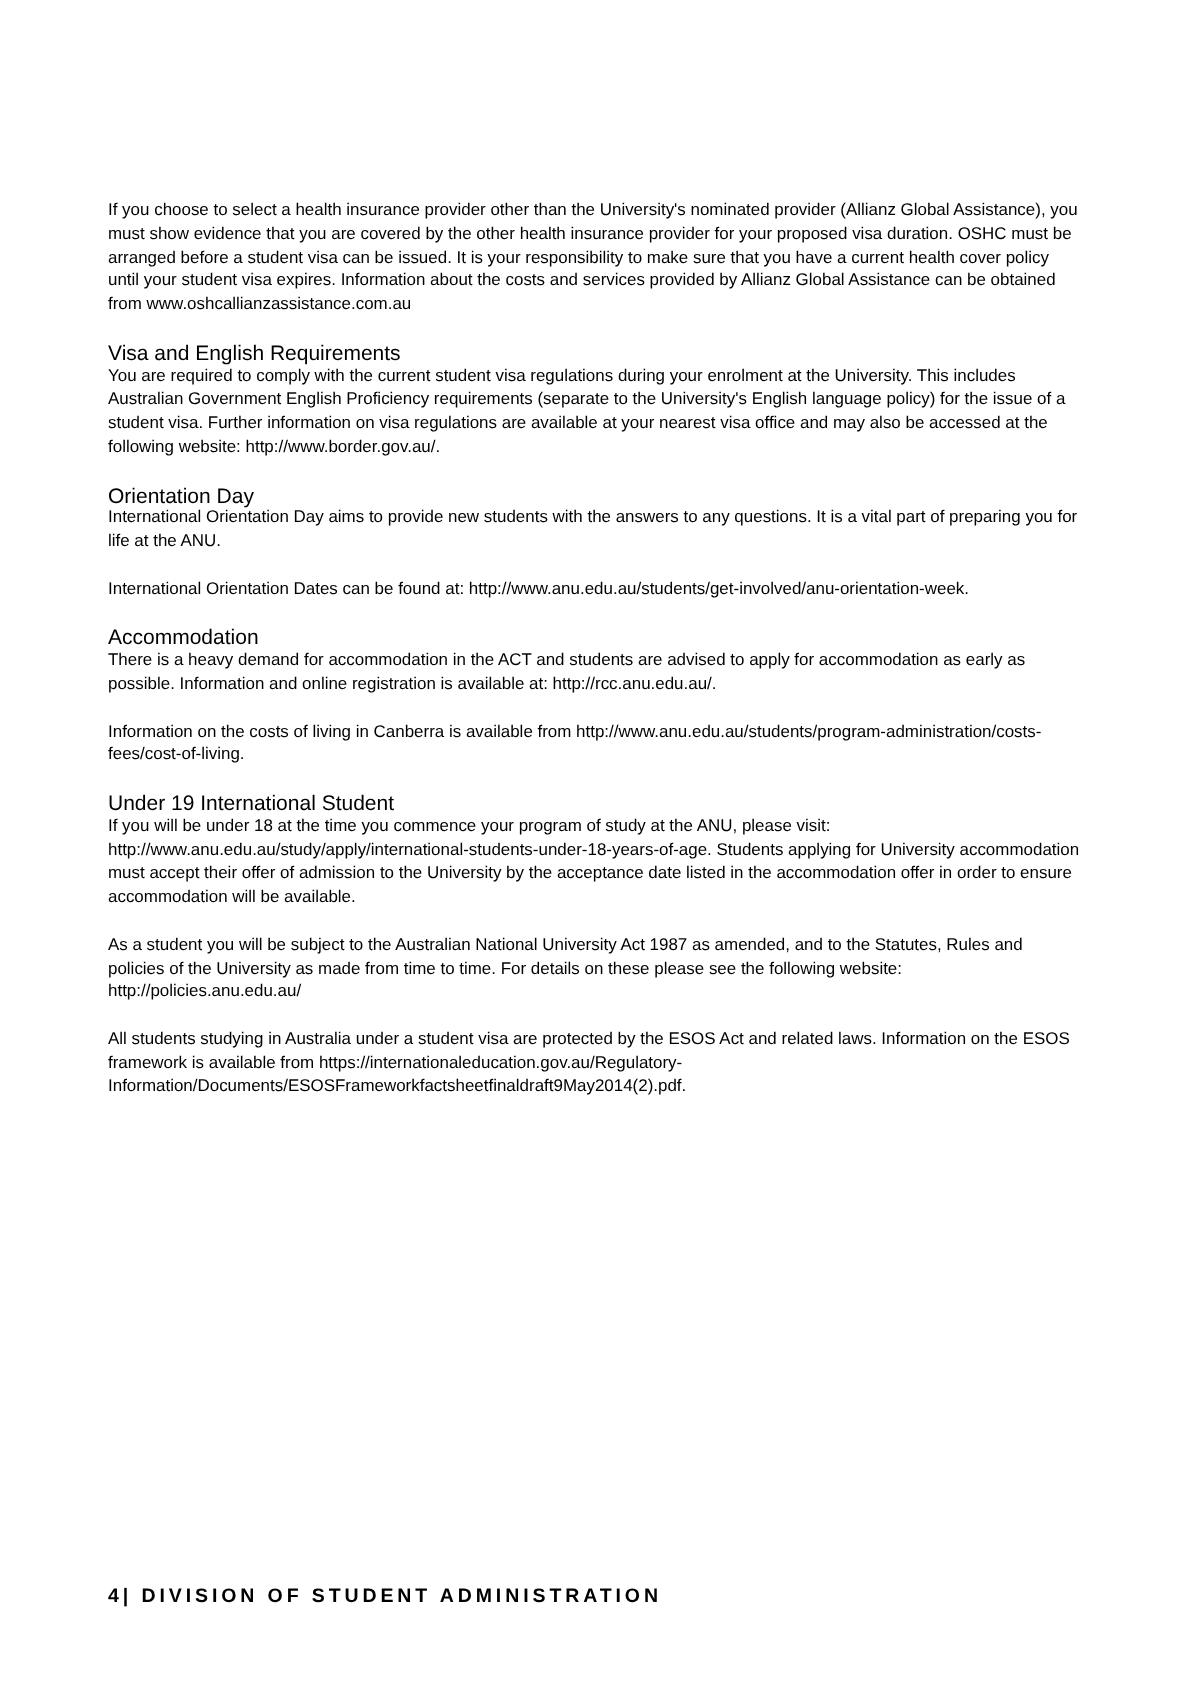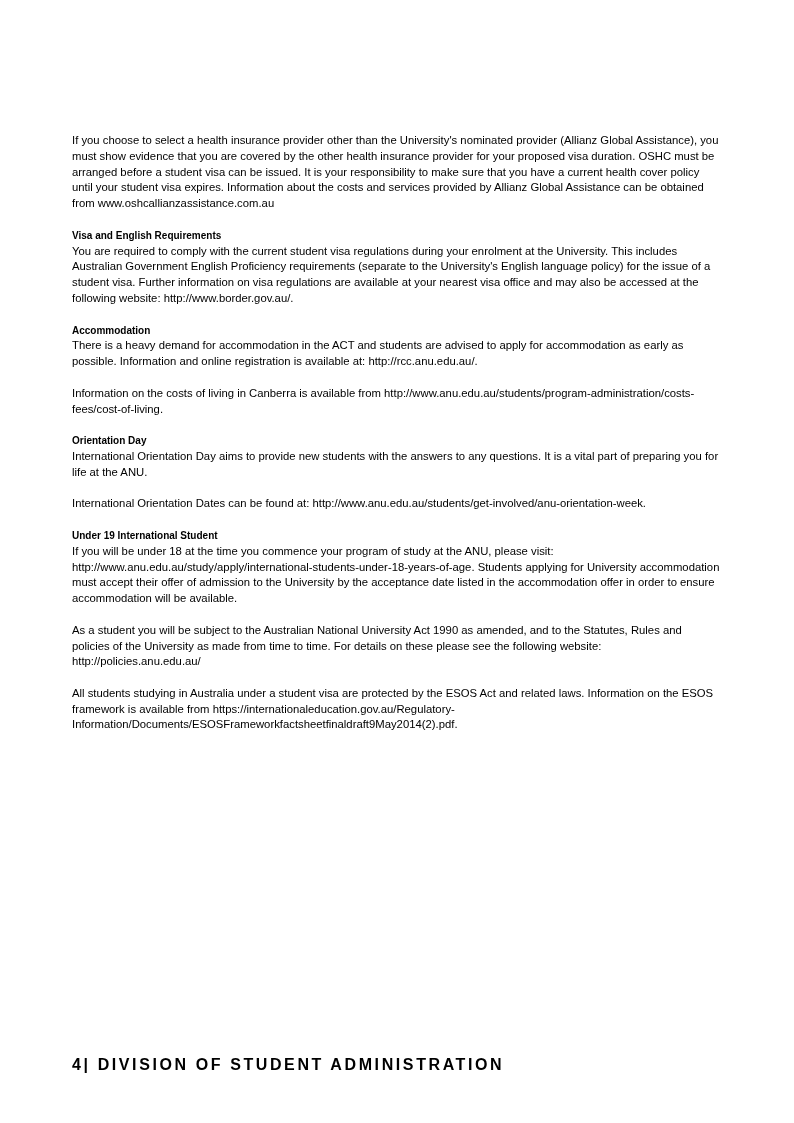--- a/index.html
+++ b/index.html
@@ -34,34 +34,34 @@
     font-size: 11.3px;
     line-height: 15.8px;
     text-align: left;
     margin: 0;
     word-spacing: 0px;
   }
   .gap {
     height: 15.8px;
   }
   .heading {
-    font-size: 10px;
+    font-size: 14px;
     line-height: 15.8px;
-    font-weight: bold;
+    font-weight: normal;
     margin: 0;
   }
   .section {
     margin-top: 15.8px;
   }
   .footer {
     position: absolute;
     left: 72px;
     top: 1056px;
     width: 648px;
-    font-size: 16px;
+    font-size: 13px;
     font-weight: bold;
     letter-spacing: 2.6px;
     color: #000000;
   }
   .footer .pagenum {
     letter-spacing: 2.6px;
   }
 </style>
 </head>
 <body>
@@ -71,40 +71,40 @@
   <div class="content">
 
     <p class="para">If you choose to select a health insurance provider other than the University's nominated provider (Allianz Global Assistance), you must show evidence that you are covered by the other health insurance provider for your proposed visa duration. OSHC must be arranged before a student visa can be issued. It is your responsibility to make sure that you have a current health cover policy until your student visa expires. Information about the costs and services provided by Allianz Global Assistance can be obtained from www.oshcallianzassistance.com.au</p>
 
     <div class="section">
       <p class="heading">Visa and English Requirements</p>
       <p class="para">You are required to comply with the current student visa regulations during your enrolment at the University. This includes Australian Government English Proficiency requirements (separate to the University's English language policy) for the issue of a student visa. Further information on visa regulations are available at your nearest visa office and may also be accessed at the following website: http://www.border.gov.au/.</p>
     </div>
 
     <div class="section">
+      <p class="heading">Orientation Day</p>
+      <p class="para">International Orientation Day aims to provide new students with the answers to any questions. It is a vital part of preparing you for life at the ANU.</p>
+      <div class="gap"></div>
+      <p class="para">International Orientation Dates can be found at: http://www.anu.edu.au/students/get-involved/anu-orientation-week.</p>
+    </div>
+
+    <div class="section">
       <p class="heading">Accommodation</p>
       <p class="para">There is a heavy demand for accommodation in the ACT and students are advised to apply for accommodation as early as possible. Information and online registration is available at: http://rcc.anu.edu.au/.</p>
       <div class="gap"></div>
       <p class="para">Information on the costs of living in Canberra is available from http://www.anu.edu.au/students/program-administration/costs-fees/cost-of-living.</p>
-    </div>
-
-    <div class="section">
-      <p class="heading">Orientation Day</p>
-      <p class="para">International Orientation Day aims to provide new students with the answers to any questions. It is a vital part of preparing you for life at the ANU.</p>
-      <div class="gap"></div>
-      <p class="para">International Orientation Dates can be found at: http://www.anu.edu.au/students/get-involved/anu-orientation-week.</p>
     </div>
 
     <div class="section">
       <p class="heading">Under 19 International Student</p>
       <p class="para">If you will be under 18 at the time you commence your program of study at the ANU, please visit: http://www.anu.edu.au/study/apply/international-students-under-18-years-of-age. Students applying for University accommodation must accept their offer of admission to the University by the acceptance date listed in the accommodation offer in order to ensure accommodation will be available.</p>
     </div>
 
     <div class="section">
-      <p class="para">As a student you will be subject to the Australian National University Act 1990 as amended, and to the Statutes, Rules and policies of the University as made from time to time. For details on these please see the following website: http://policies.anu.edu.au/</p>
+      <p class="para">As a student you will be subject to the Australian National University Act 1987 as amended, and to the Statutes, Rules and policies of the University as made from time to time. For details on these please see the following website: http://policies.anu.edu.au/</p>
     </div>
 
     <div class="section">
     </div>
 
     <div class="section">
       <p class="para">All students studying in Australia under a student visa are protected by the ESOS Act and related laws. Information on the ESOS framework is available from https://internationaleducation.gov.au/Regulatory-Information/Documents/ESOSFrameworkfactsheetfinaldraft9May2014(2).pdf.</p>
     </div>
 
   </div>

